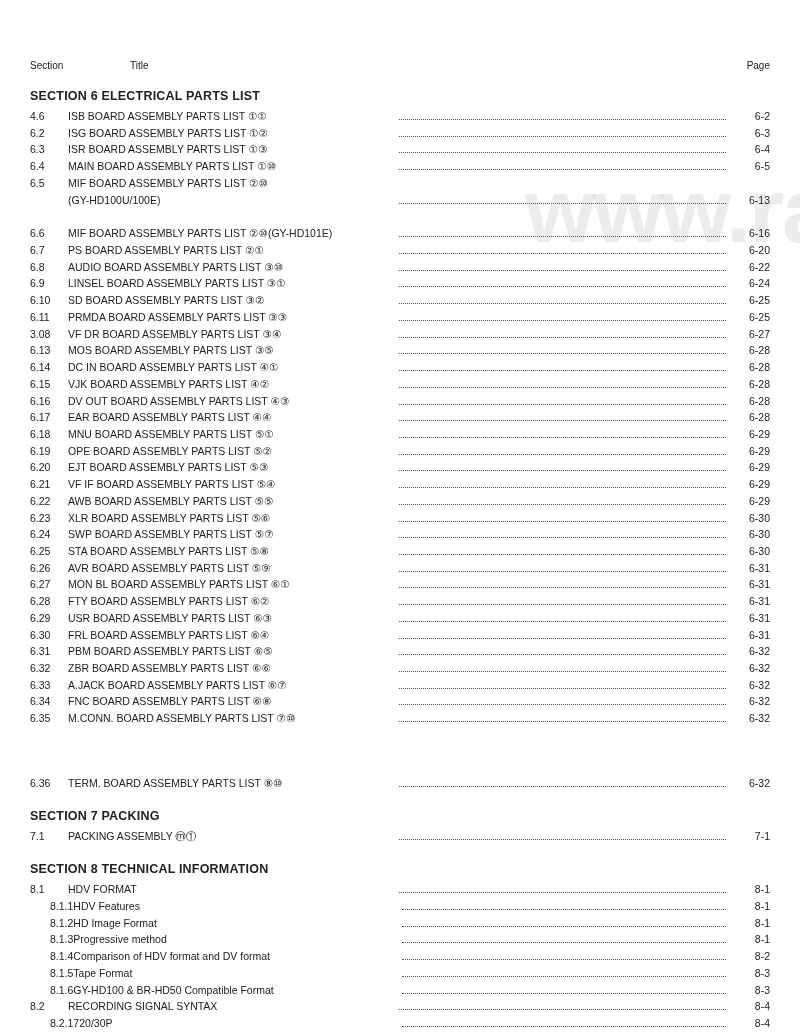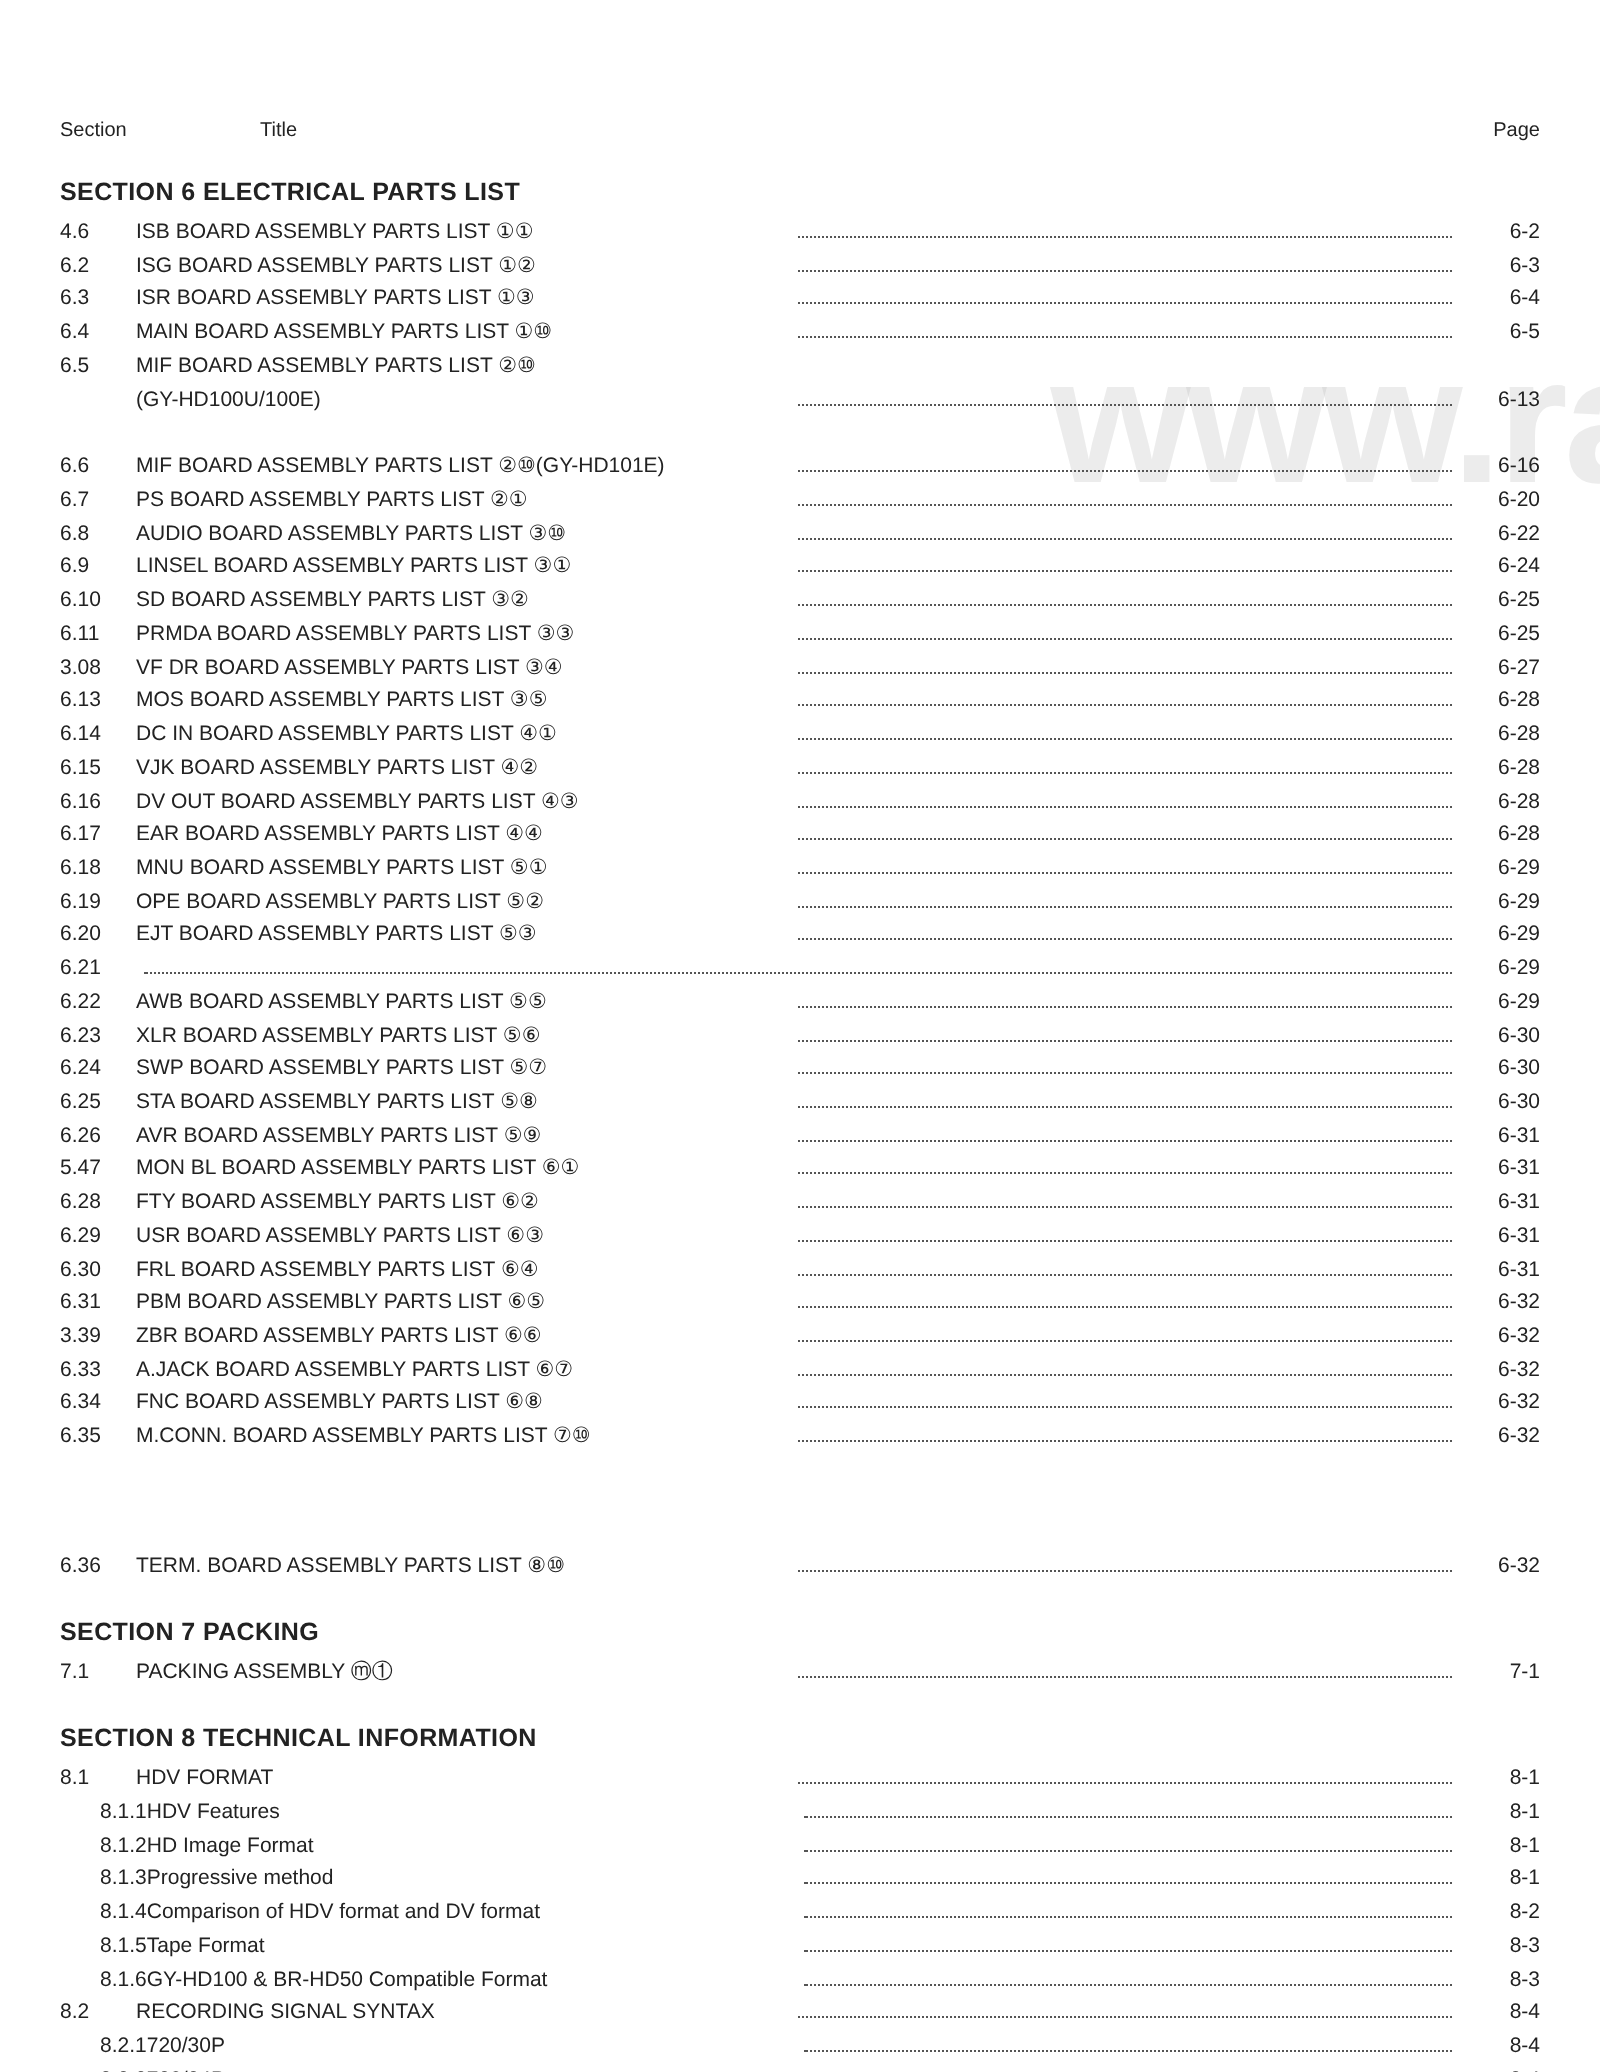--- a/index.html
+++ b/index.html
@@ -213,20 +213,21 @@
         <span class="toc-page">6-29</span>
       </div>
       <div class="toc-entry">
         <span class="toc-num" style="padding-left: 0px;">6.20</span>
         <span class="toc-title">EJT BOARD ASSEMBLY PARTS LIST ⑤③</span>
         <span class="toc-dots"></span>
         <span class="toc-page">6-29</span>
       </div>
       <div class="toc-entry">
         <span class="toc-num" style="padding-left: 0px;">6.21</span>
+        <span class="toc-title">VF IF BOARD ASSEMBLY PARTS LIST ⑤④</span>
         <span class="toc-dots"></span>
         <span class="toc-page">6-29</span>
       </div>
       <div class="toc-entry">
         <span class="toc-num" style="padding-left: 0px;">6.22</span>
         <span class="toc-title">AWB BOARD ASSEMBLY PARTS LIST ⑤⑤</span>
         <span class="toc-dots"></span>
         <span class="toc-page">6-29</span>
       </div>
       <div class="toc-entry">
@@ -247,21 +248,21 @@
         <span class="toc-dots"></span>
         <span class="toc-page">6-30</span>
       </div>
       <div class="toc-entry">
         <span class="toc-num" style="padding-left: 0px;">6.26</span>
         <span class="toc-title">AVR BOARD ASSEMBLY PARTS LIST ⑤⑨</span>
         <span class="toc-dots"></span>
         <span class="toc-page">6-31</span>
       </div>
       <div class="toc-entry">
-        <span class="toc-num" style="padding-left: 0px;">5.47</span>
+        <span class="toc-num" style="padding-left: 0px;">6.27</span>
         <span class="toc-title">MON BL BOARD ASSEMBLY PARTS LIST ⑥①</span>
         <span class="toc-dots"></span>
         <span class="toc-page">6-31</span>
       </div>
       <div class="toc-entry">
         <span class="toc-num" style="padding-left: 0px;">6.28</span>
         <span class="toc-title">FTY BOARD ASSEMBLY PARTS LIST ⑥②</span>
         <span class="toc-dots"></span>
         <span class="toc-page">6-31</span>
       </div>
@@ -277,21 +278,21 @@
         <span class="toc-dots"></span>
         <span class="toc-page">6-31</span>
       </div>
       <div class="toc-entry">
         <span class="toc-num" style="padding-left: 0px;">6.31</span>
         <span class="toc-title">PBM BOARD ASSEMBLY PARTS LIST ⑥⑤</span>
         <span class="toc-dots"></span>
         <span class="toc-page">6-32</span>
       </div>
       <div class="toc-entry">
-        <span class="toc-num" style="padding-left: 0px;">3.39</span>
+        <span class="toc-num" style="padding-left: 0px;">6.32</span>
         <span class="toc-title">ZBR BOARD ASSEMBLY PARTS LIST ⑥⑥</span>
         <span class="toc-dots"></span>
         <span class="toc-page">6-32</span>
       </div>
       <div class="toc-entry">
         <span class="toc-num" style="padding-left: 0px;">6.33</span>
         <span class="toc-title">A.JACK BOARD ASSEMBLY PARTS LIST ⑥⑦</span>
         <span class="toc-dots"></span>
         <span class="toc-page">6-32</span>
       </div>

